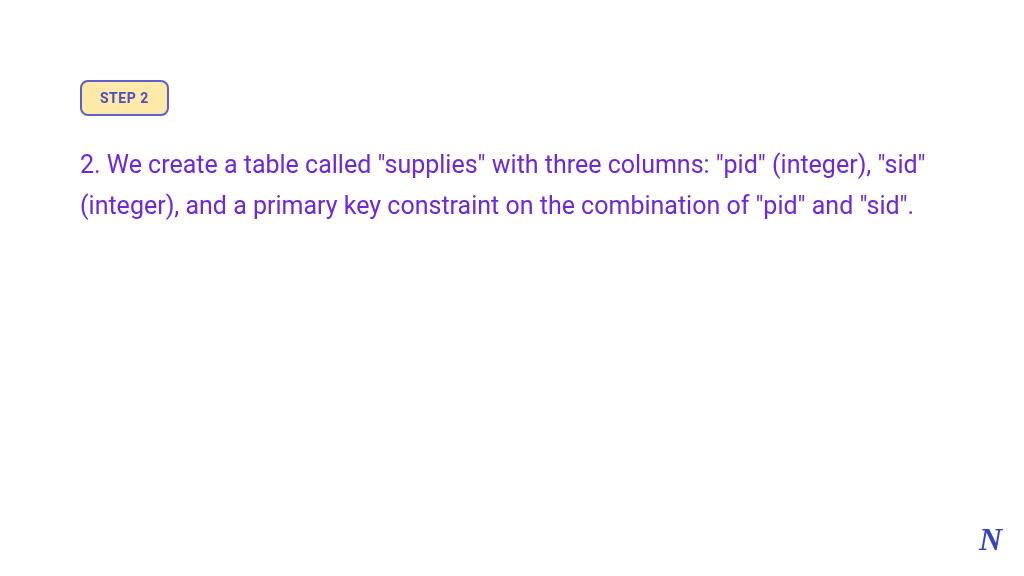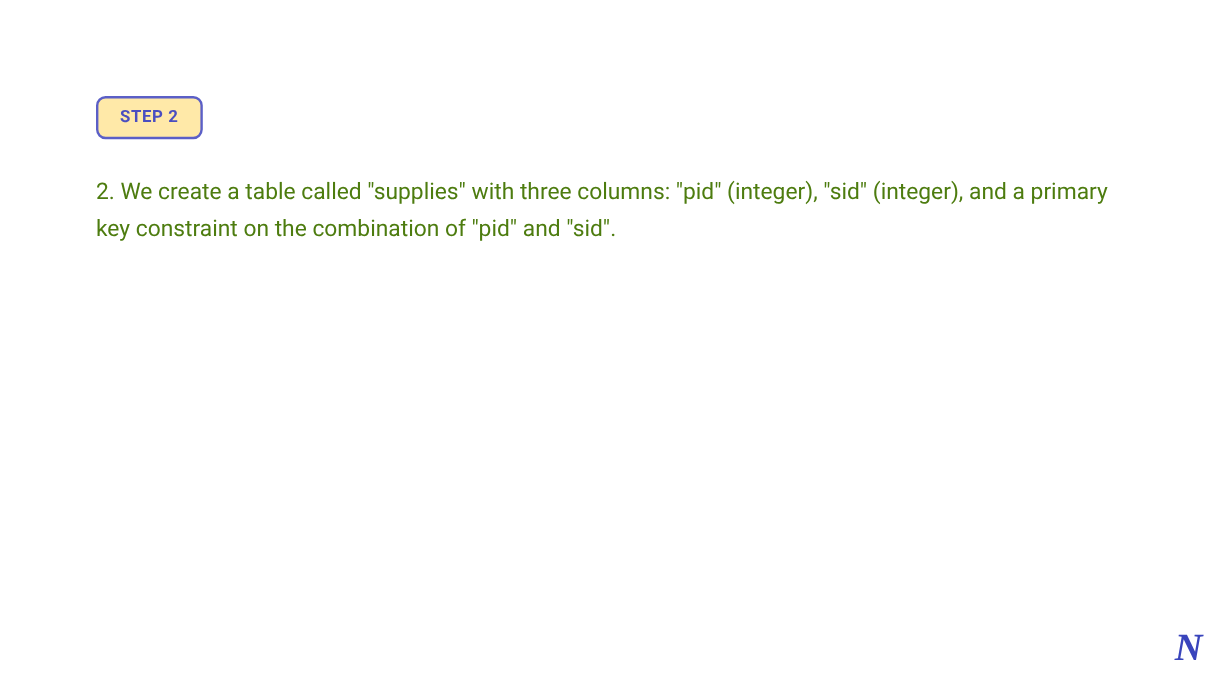--- a/index.html
+++ b/index.html
@@ -29,22 +29,22 @@
       padding: 8px 18px;
       color: #4a4ec0;
       font-weight: 700;
       font-size: 14px;
       letter-spacing: 0.5px;
       margin-bottom: 28px;
       text-align: right;
     }
     
     .body-text {
-      color: #4d7c0f;
-      font-size: 19px;
+      color: #6d28d9;
+      font-size: 25px;
       line-height: 1.65;
       font-weight: 400;
       max-width: 880px;
     }
     
     .logo {
       position: absolute;
       bottom: 18px;
       right: 24px;
       display: flex;

